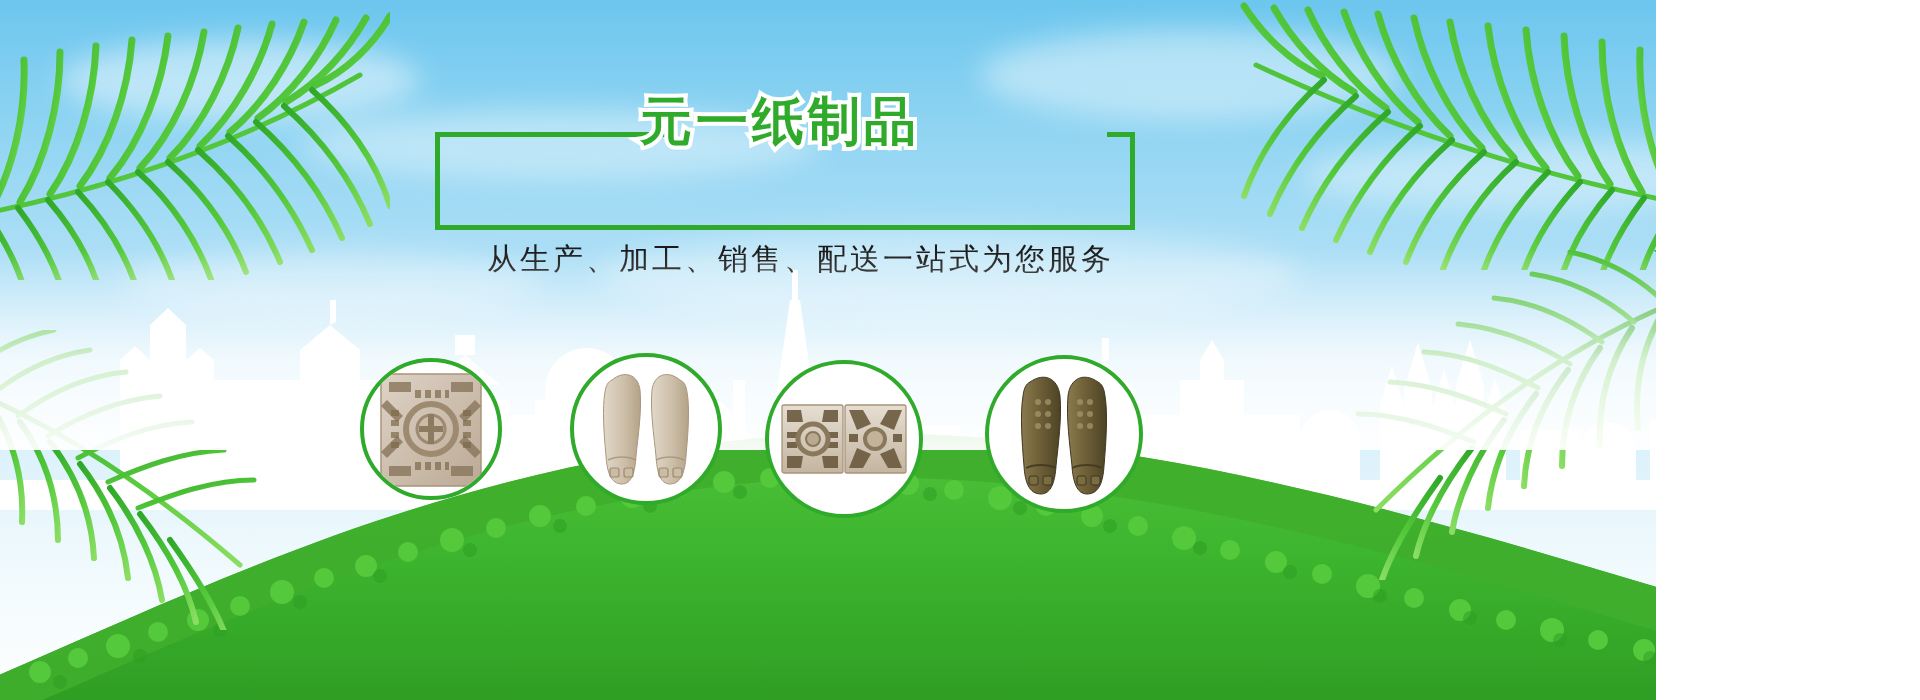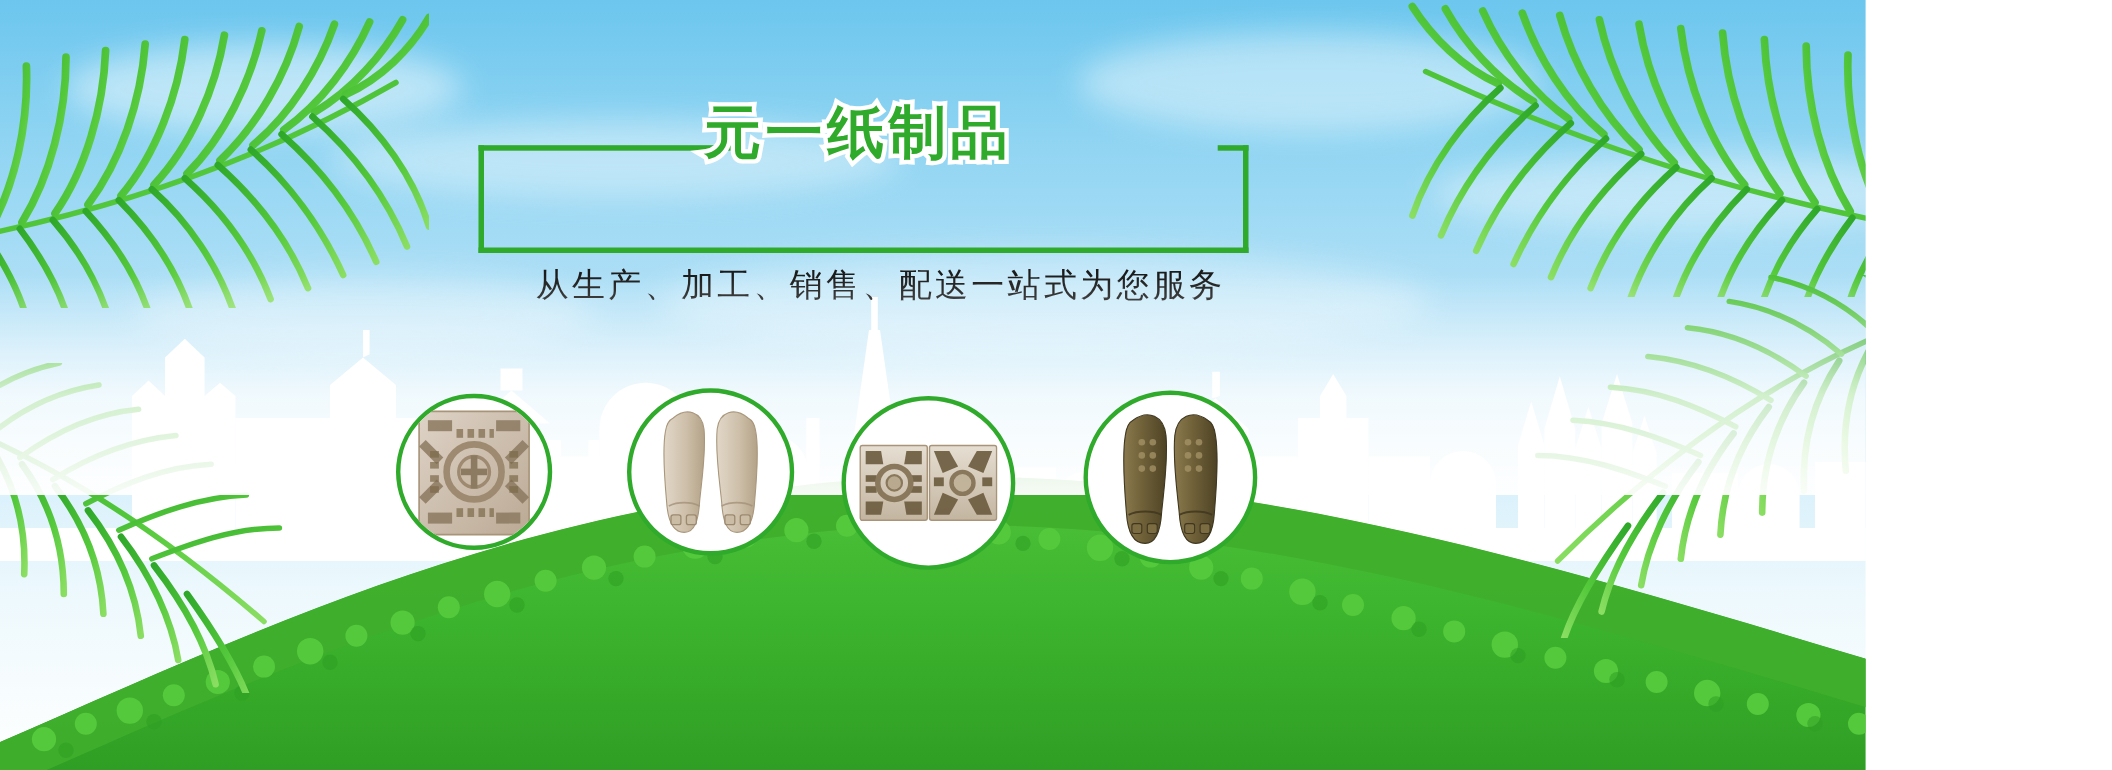--- a/index.html
+++ b/index.html
@@ -5,21 +5,20 @@
 <style>
   html,body{margin:0;padding:0;}
   body{
     width:1920px;height:700px;overflow:hidden;
     font-family:"Liberation Sans","DejaVu Sans",sans-serif;
     background:#fff;
   }
   .banner{
     position:relative;width:1656px;height:700px;overflow:hidden;
     background:linear-gradient(180deg,#6cc6ee 0%,#8fd4f2 18%,#b6e2f7 42%,#d8f0fb 62%,#eef9fd 78%,#ffffff 100%);
-    padding-left:40px;
   }
 
   
   .cloud{position:absolute;background:rgba(255,255,255,.85);border-radius:50%;filter:blur(14px);}
   .c1{left:60px;top:40px;width:360px;height:80px;opacity:.55;}
   .c2{left:300px;top:110px;width:520px;height:70px;opacity:.45;}
   .c3{left:980px;top:30px;width:420px;height:90px;opacity:.5;}
   .c4{left:1300px;top:140px;width:480px;height:70px;opacity:.45;}
   .c5{left:600px;top:230px;width:700px;height:90px;opacity:.4;}
   .c6{left:120px;top:250px;width:420px;height:70px;opacity:.35;}

